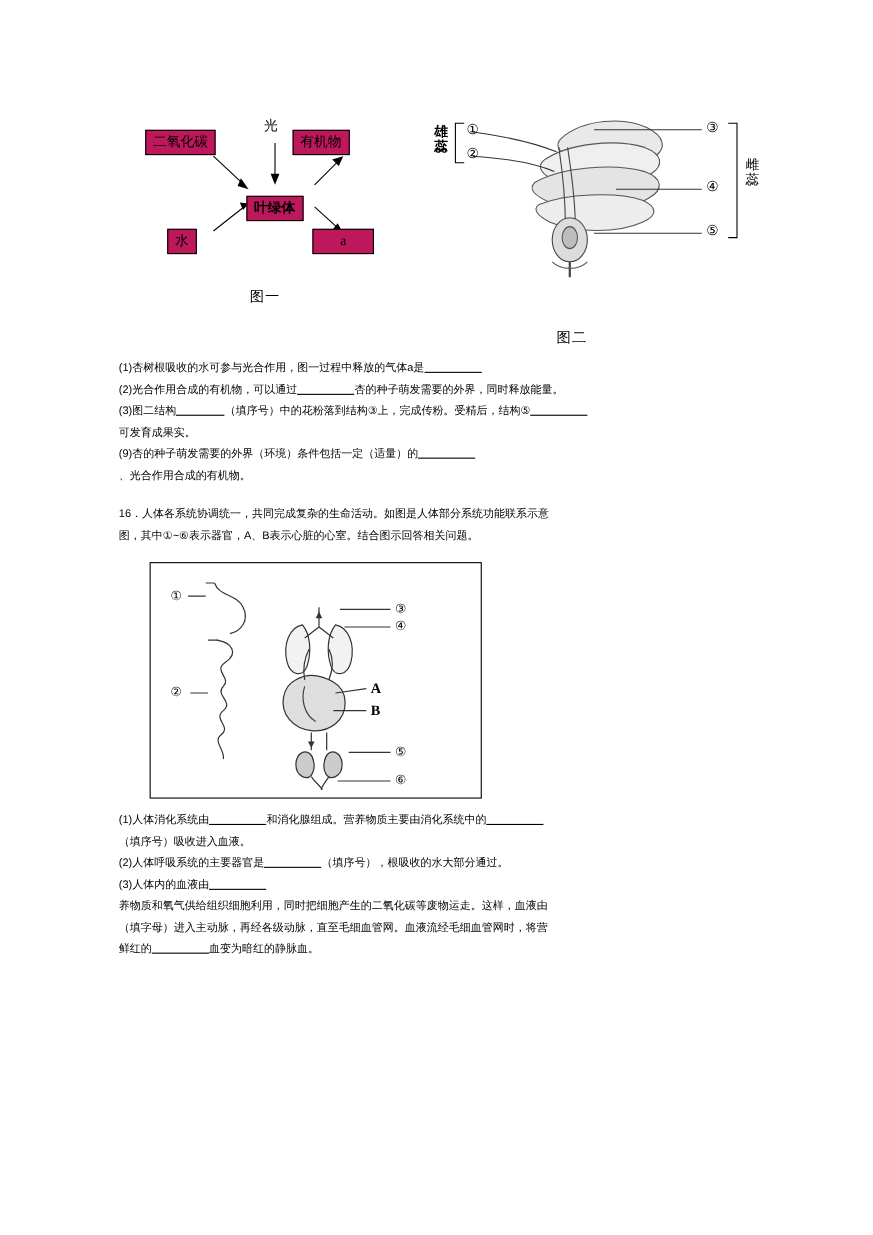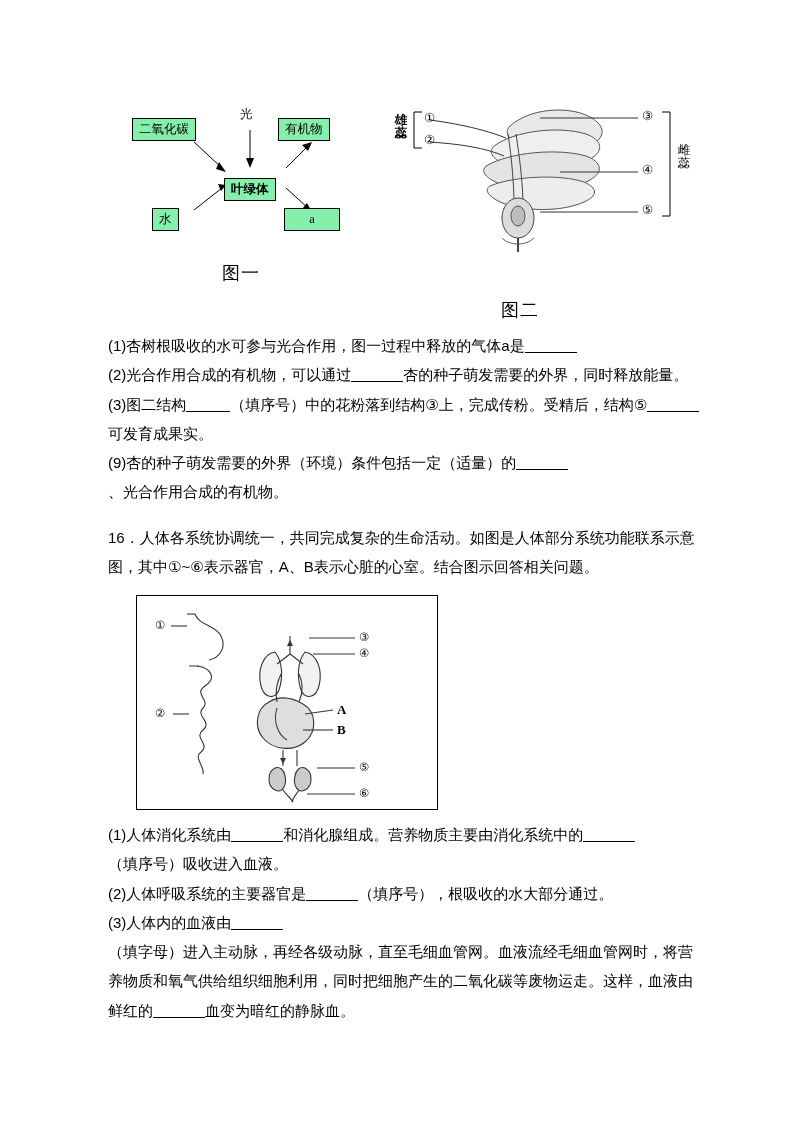--- a/index.html
+++ b/index.html
@@ -41,26 +41,26 @@
     height: 165px;
   }
   .fig1 .box {
     position: absolute;
     border: 1px solid #000;
     font-size: 12.5px;
     line-height: 1;
     padding: 4px 6px;
     text-align: center;
     white-space: nowrap;
-    background: #86efac;
+    background: #be185d;
     font-family: "Liberation Serif", "DejaVu Serif", serif;
   }
   .fig-caption {
     text-align: center;
-    font-size: 18px;
+    font-size: 13px;
     margin-top: 6px;
     letter-spacing: 1px;
   }
 
   
   .fig2 {
     width: 300px;
     margin-left: 16px;
   }
   .fig2-canvas {
@@ -74,21 +74,21 @@
     line-height: 1.05;
     text-align: center;
   }
   .circnum {
     font-size: 12px;
   }
 
   
   .q {
     font-family: "Liberation Sans", "DejaVu Sans", sans-serif;
-    font-size: 15px;
+    font-size: 10px;
     line-height: 1.95;
     margin: 0;
     text-align: justify;
   }
   .blank {
     display: inline-block;
     border-bottom: 1px solid #000;
     min-width: 52px;
     height: 1em;
     vertical-align: -2px;
@@ -140,21 +140,21 @@
           <polygon points="124,78 120,68 128,68" fill="#000"></polygon>
 
           <line x1="160" y1="78" x2="182" y2="56" stroke="#000" stroke-width="1"></line>
           <polygon points="186,52 176,55 182,61" fill="#000"></polygon>
 
           <line x1="160" y1="98" x2="182" y2="118" stroke="#000" stroke-width="1"></line>
           <polygon points="186,122 176,119 181,113" fill="#000"></polygon>
         </svg>
 
         <div class="box" style="left:6px;top:28px;">二氧化碳</div>
-        <div class="box" style="left:152px;top:28px;">有机物</div>
+        <div class="box" style="left:140px;top:28px;">有机物</div>
         <div class="box" style="left:98px;top:88px;font-weight:bold;">叶绿体</div>
         <div class="box" style="left:26px;top:118px;">水</div>
         <div class="box" style="left:158px;top:118px;width:42px;">a</div>
 
         <div style="position:absolute;left:114px;top:16px;font-size:12.5px;">光</div>
       </div>
       <div class="fig-caption">图一</div>
     </div>
 
     <div class="fig2">
@@ -272,17 +272,17 @@
       <div class="lbl" style="left:222px;top:190px;">⑥</div>
       <div class="lbl-b" style="left:200px;top:106px;">A</div>
       <div class="lbl-b" style="left:200px;top:126px;">B</div>
     </div>
   </div>
 
   <p class="q"><span>(1)人体消化系统由</span><span class="blank"></span><span>和消化腺组成。营养物质主要由消化系统中的</span><span class="blank"></span></p>
   <p class="q"><span>（填序号）吸收进入血液。</span></p>
   <p class="q"><span>(2)人体呼吸系统的主要器官是</span><span class="blank"></span><span>（填序号），根吸收的水大部分通过。</span></p>
   <p class="q"><span>(3)人体内的血液由</span><span class="blank"></span></p>
+  <p class="q"><span>养物质和氧气供给组织细胞利用，同时把细胞产生的二氧化碳等废物运走。这样，血液由</span></p>
   <p class="q"><span>（填字母）进入主动脉，再经各级动脉，直至毛细血管网。血液流经毛细血管网时，将营</span></p>
-  <p class="q"><span>养物质和氧气供给组织细胞利用，同时把细胞产生的二氧化碳等废物运走。这样，血液由</span></p>
   <p class="q"><span>鲜红的</span><span class="blank"></span><span>血变为暗红的静脉血。</span></p>
 
 </div>
 
 </body></html>

